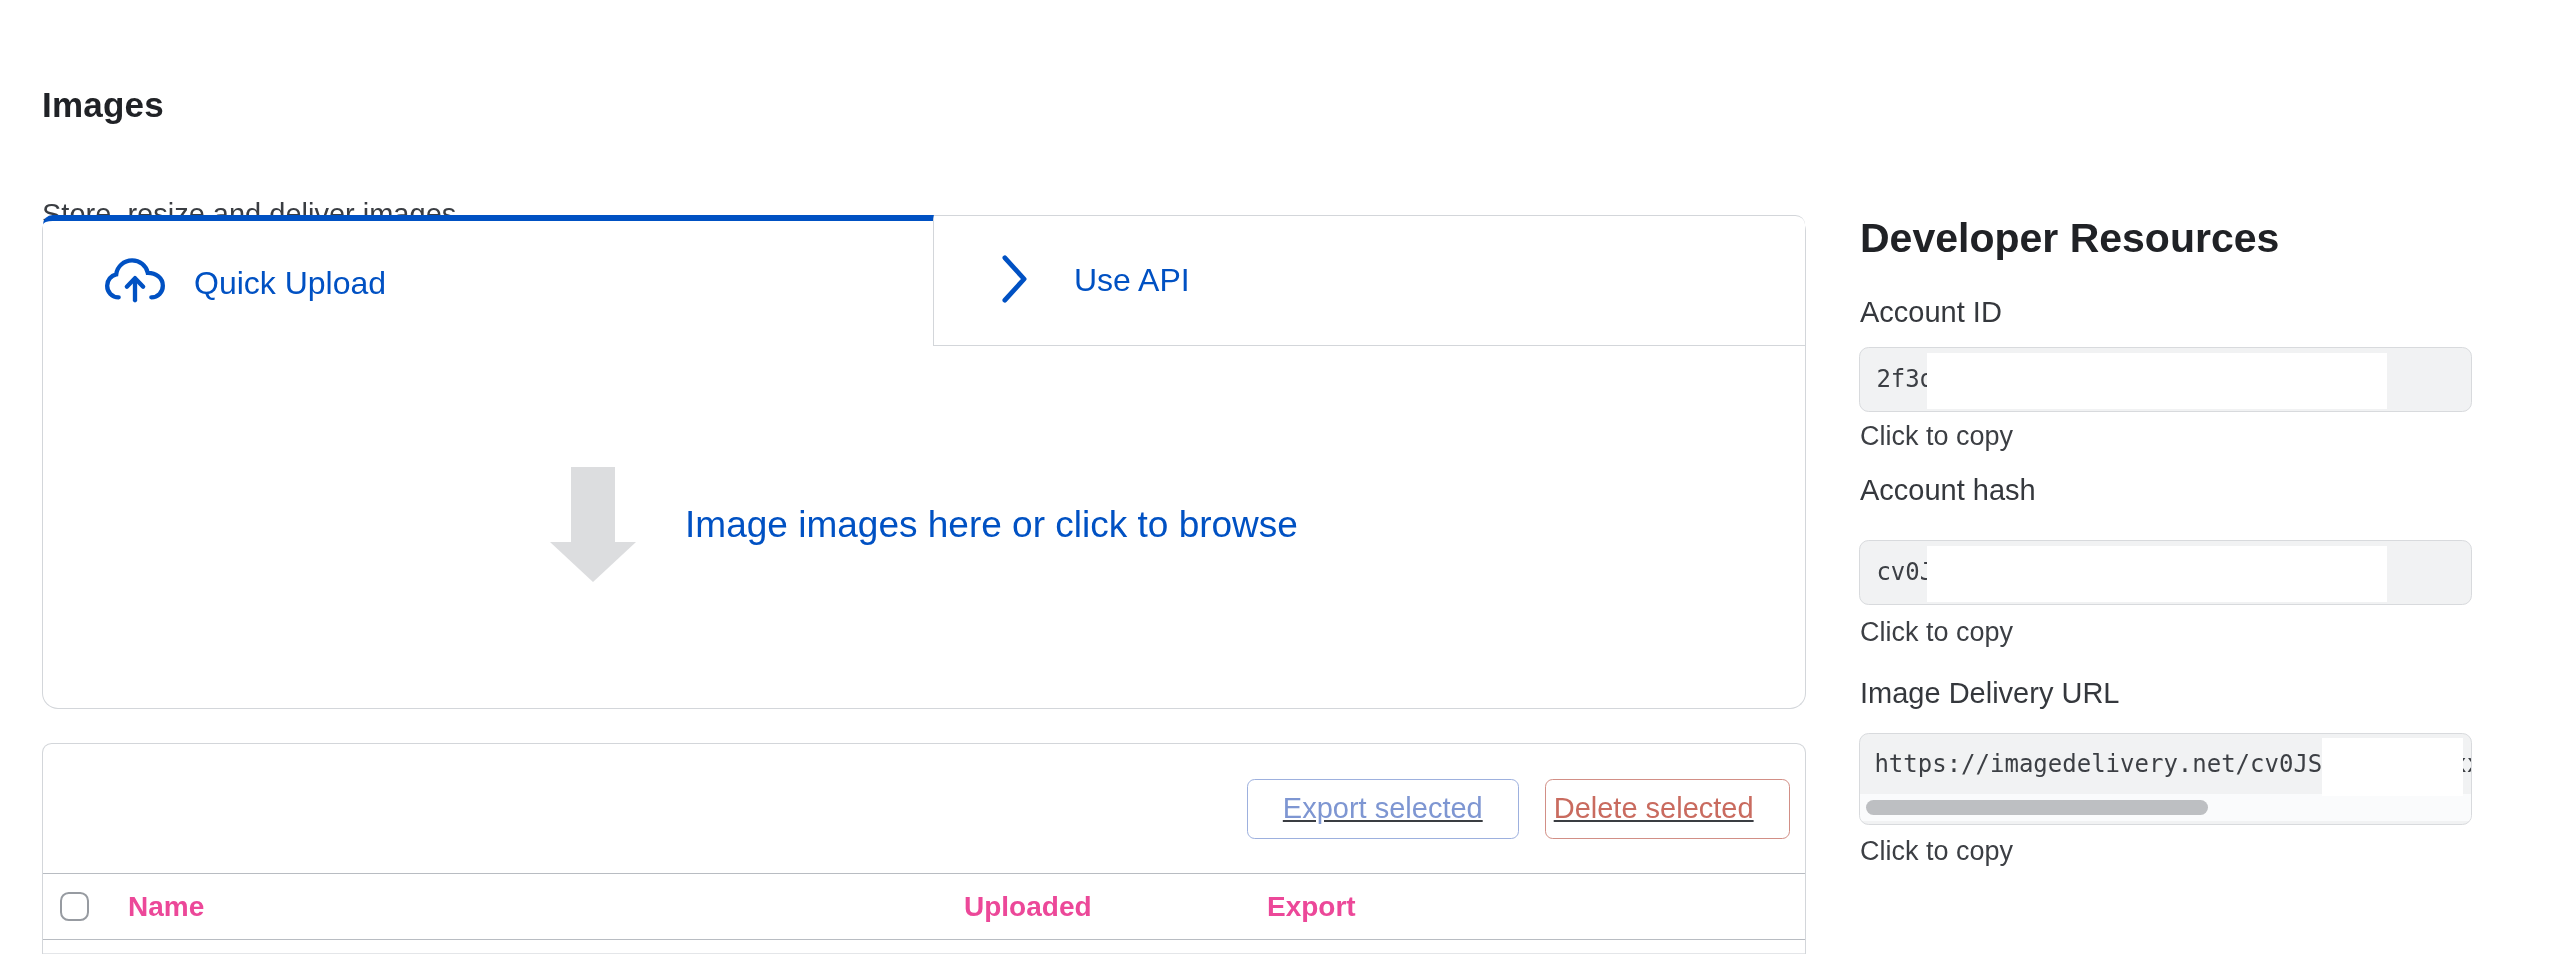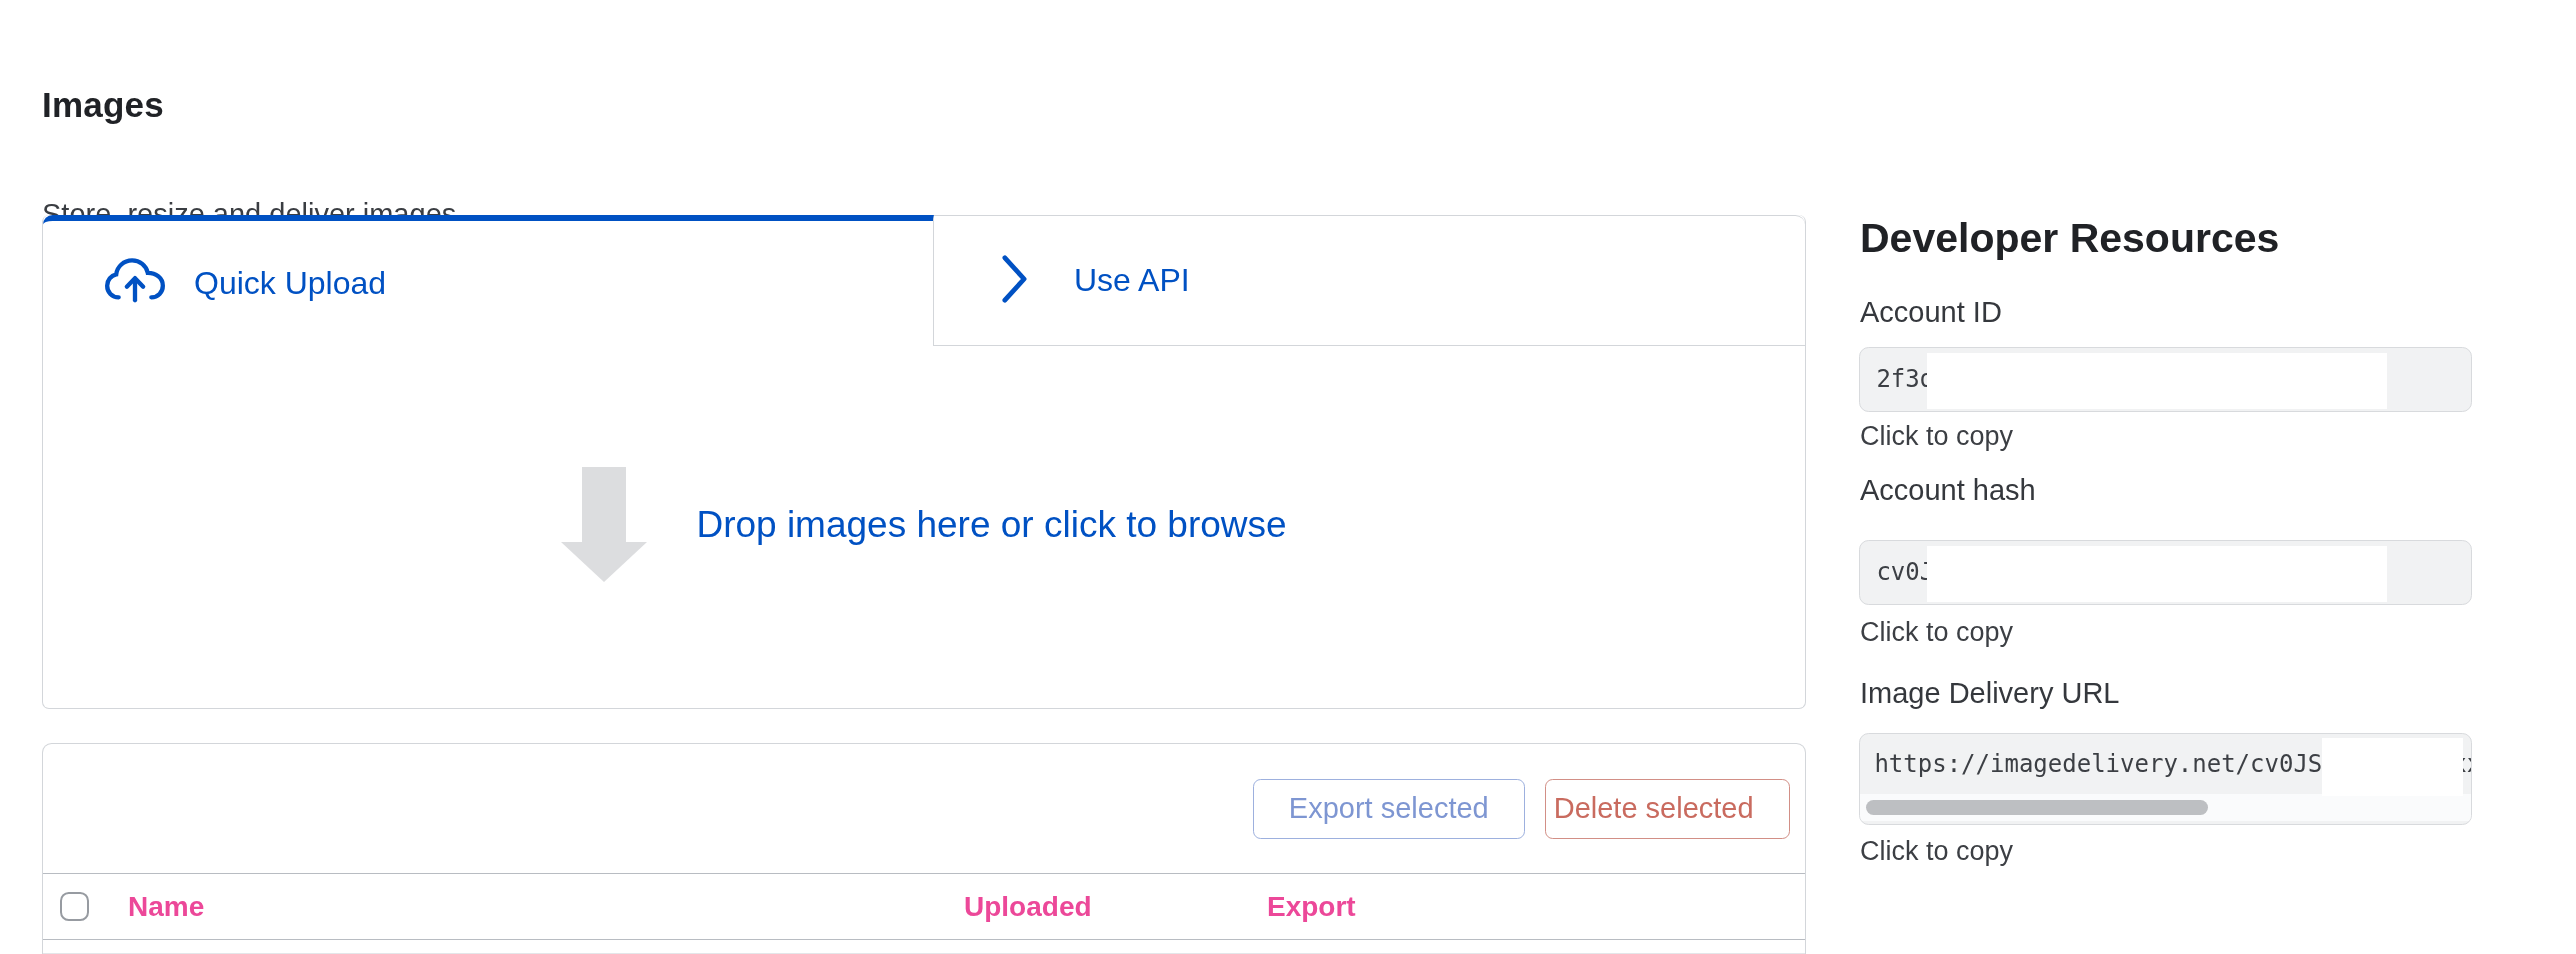--- a/index.html
+++ b/index.html
@@ -11,21 +11,21 @@
   .abs { position:absolute; }
 
   
   .page-title { left:42px; top:85px; font-size:35px; font-weight:700; color:#202226; letter-spacing:0.2px; }
   .page-subtitle { left:42px; top:198px; font-size:29px; color:#3a3d42; }
 
   
   .card1 {
     left:42px; top:215px; width:1764px; height:494px;
     border-left:1.9px solid #d3d6da; border-right:1.9px solid #d3d6da; border-bottom:1.9px solid #d3d6da;
-    border-radius:7px; background:#fff;
+    border-radius:16px; background:#fff;
   }
   .tabs-row { display:flex; height:131px; }
   .tab-active {
     width:891px; border-top:6.7px solid #0051c3; border-right:1.9px solid #d3d6da;
     border-top-left-radius:9.6px; display:flex; align-items:center; padding-left:62px; gap:29px;
     background:#fff; cursor:pointer;
   }
   .tab-inactive {
     flex:1; border-top:1.9px solid #d3d6da; border-bottom:1.9px solid #d3d6da;
     border-top-right-radius:9.6px; display:flex; align-items:center; padding-left:67px; gap:46px;
@@ -38,21 +38,21 @@
   .drop-arrow .head { position:absolute; left:0; top:75px; width:0; height:0;
     border-left:43px solid transparent; border-right:43px solid transparent; border-top:40px solid #dcdddf; }
   .drop-label { font-size:37px; color:#0051c3; }
 
   
   .card2 {
     left:42px; top:743px; width:1764px; height:221px;
     border-left:1.9px solid #d3d6da; border-right:1.9px solid #d3d6da; border-top:1.9px solid #d3d6da;
     border-radius:9.6px 9.6px 0 0; background:#fff;
   }
-  .toolbar { height:129px; display:flex; align-items:center; justify-content:flex-end; gap:20px; padding-right:15.4px; }
+  .toolbar { height:129px; display:flex; align-items:center; justify-content:flex-end; gap:26px; padding-right:15.4px;text-decoration:underline; }
   .btn {
     height:60px; padding:0 35px; font-size:29px; background:#fff; border-radius:7.7px;
     display:flex; align-items:center; cursor:default; font-family:inherit;
   }
   .btn-export { color:#7e96d2; border:1.9px solid #9db0de; }
   .btn-delete { color:#c96b5f; border:1.9px solid #d28f86;padding-left:8px; }
   .thead {
     position:relative; height:67px; border-top:1.9px solid #b8bcc2; border-bottom:1.9px solid #b8bcc2;
   }
   .th { position:absolute; top:0; height:100%; display:flex; align-items:center;
@@ -113,21 +113,21 @@
           </svg>
         </span>
         <span class="tab-label">Use API</span>
       </div>
     </div>
     <div class="dropzone">
       <div class="drop-arrow">
         <div class="shaft"></div>
           <div class="head"></div>
       </div>
-      <div class="drop-label">Drop images here or click to browse</div>
+      <div class="drop-label">Image images here or click to browse</div>
     </div>
   </div>
 
   <div class="abs card2">
     <div class="toolbar">
       <button class="btn btn-export">Export selected</button>
       <button class="btn btn-delete">Delete selected</button>
     </div>
     <div class="thead">
       <span class="row-checkbox"></span>

